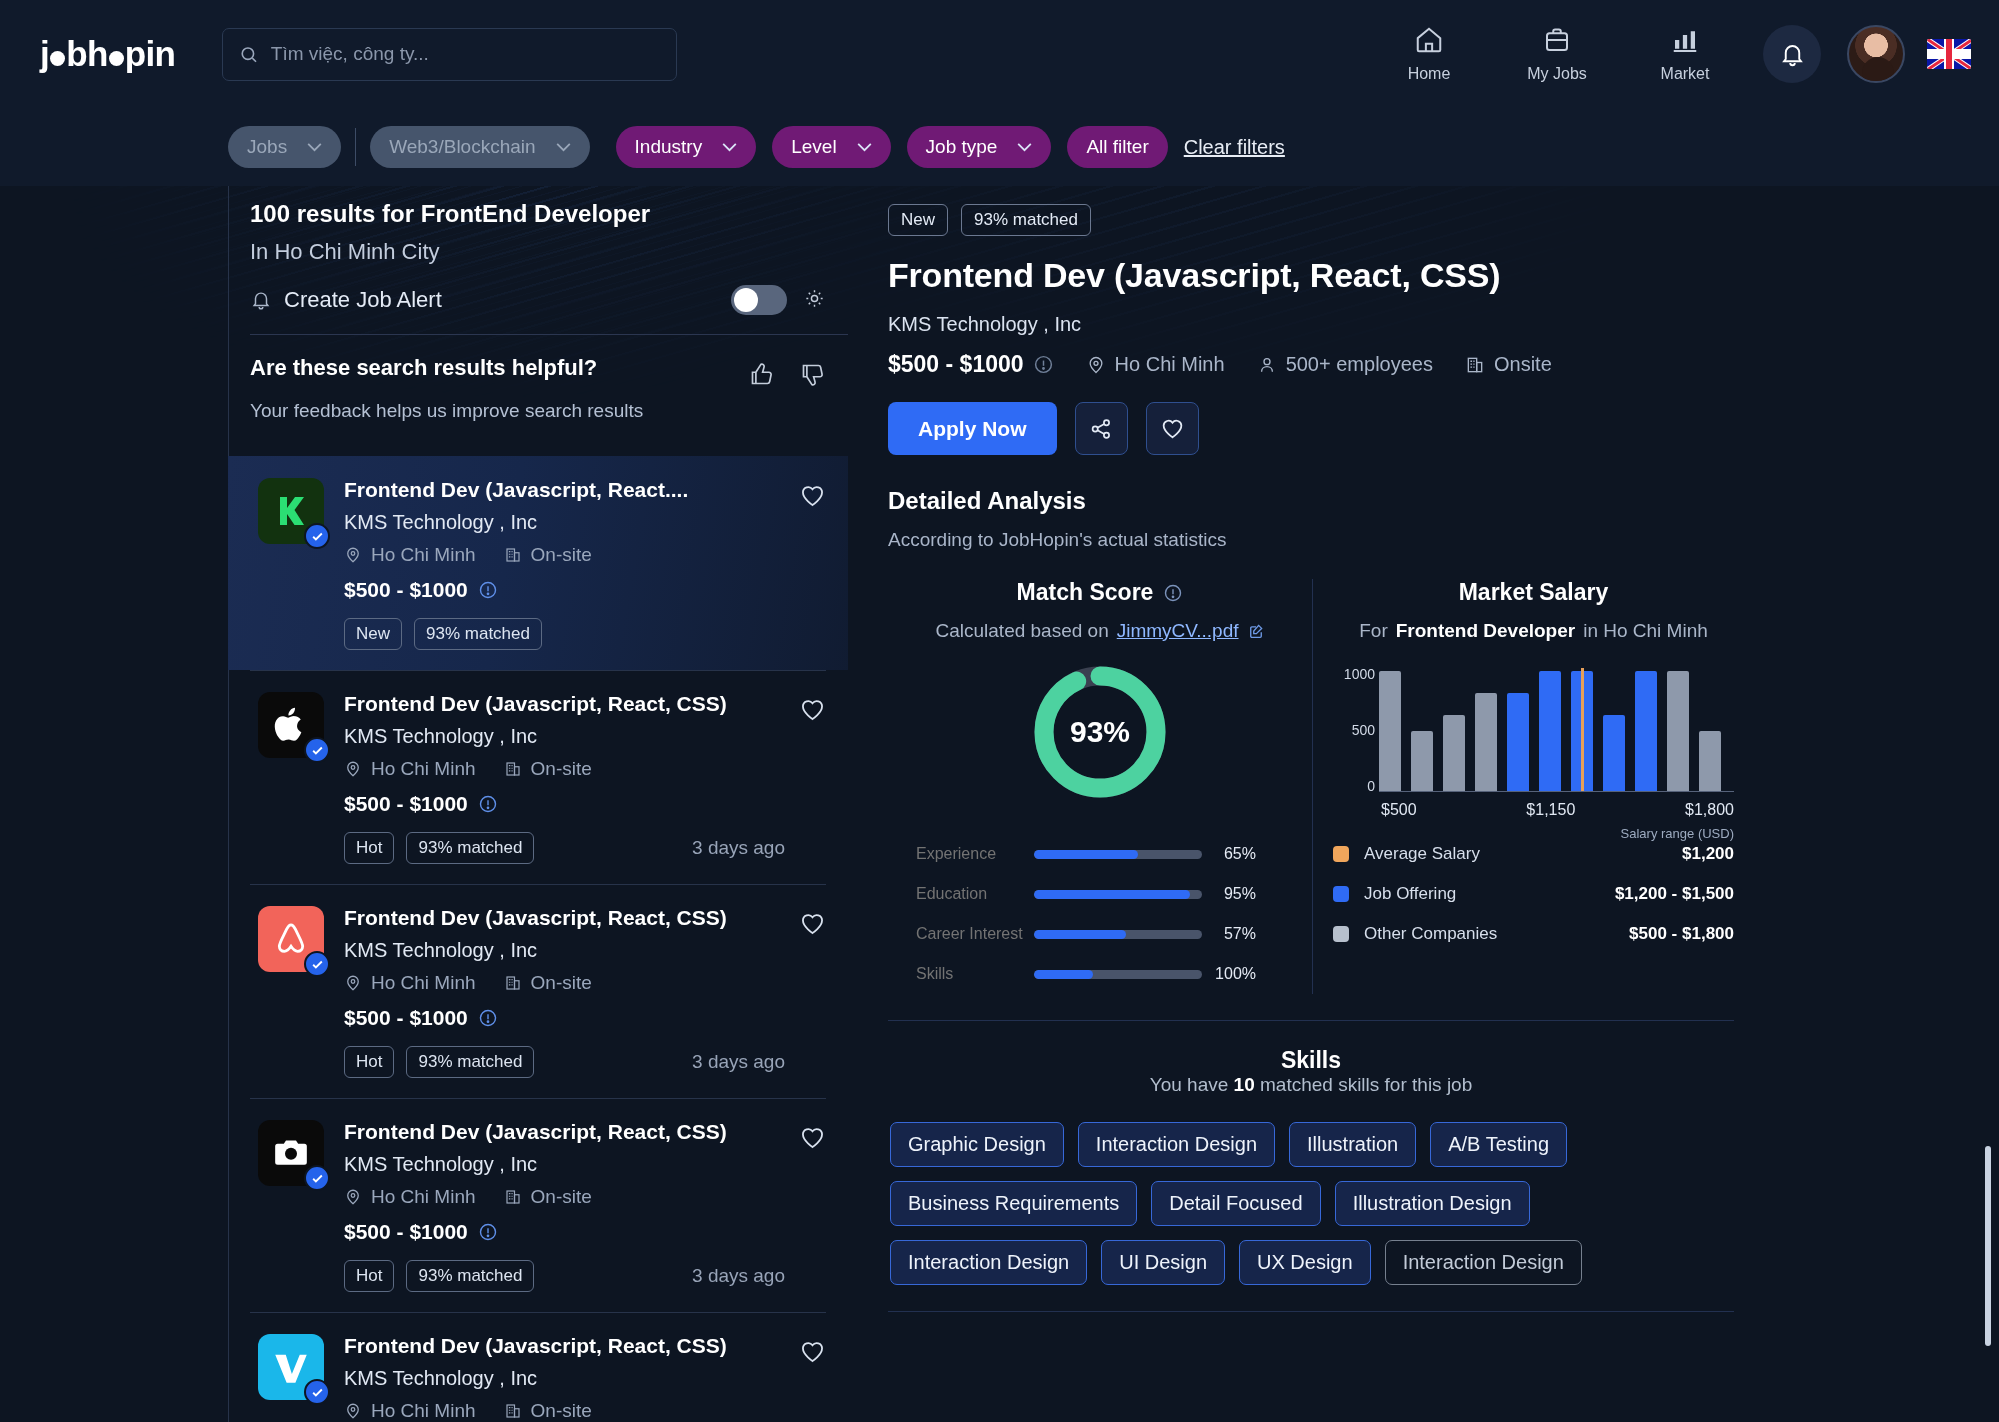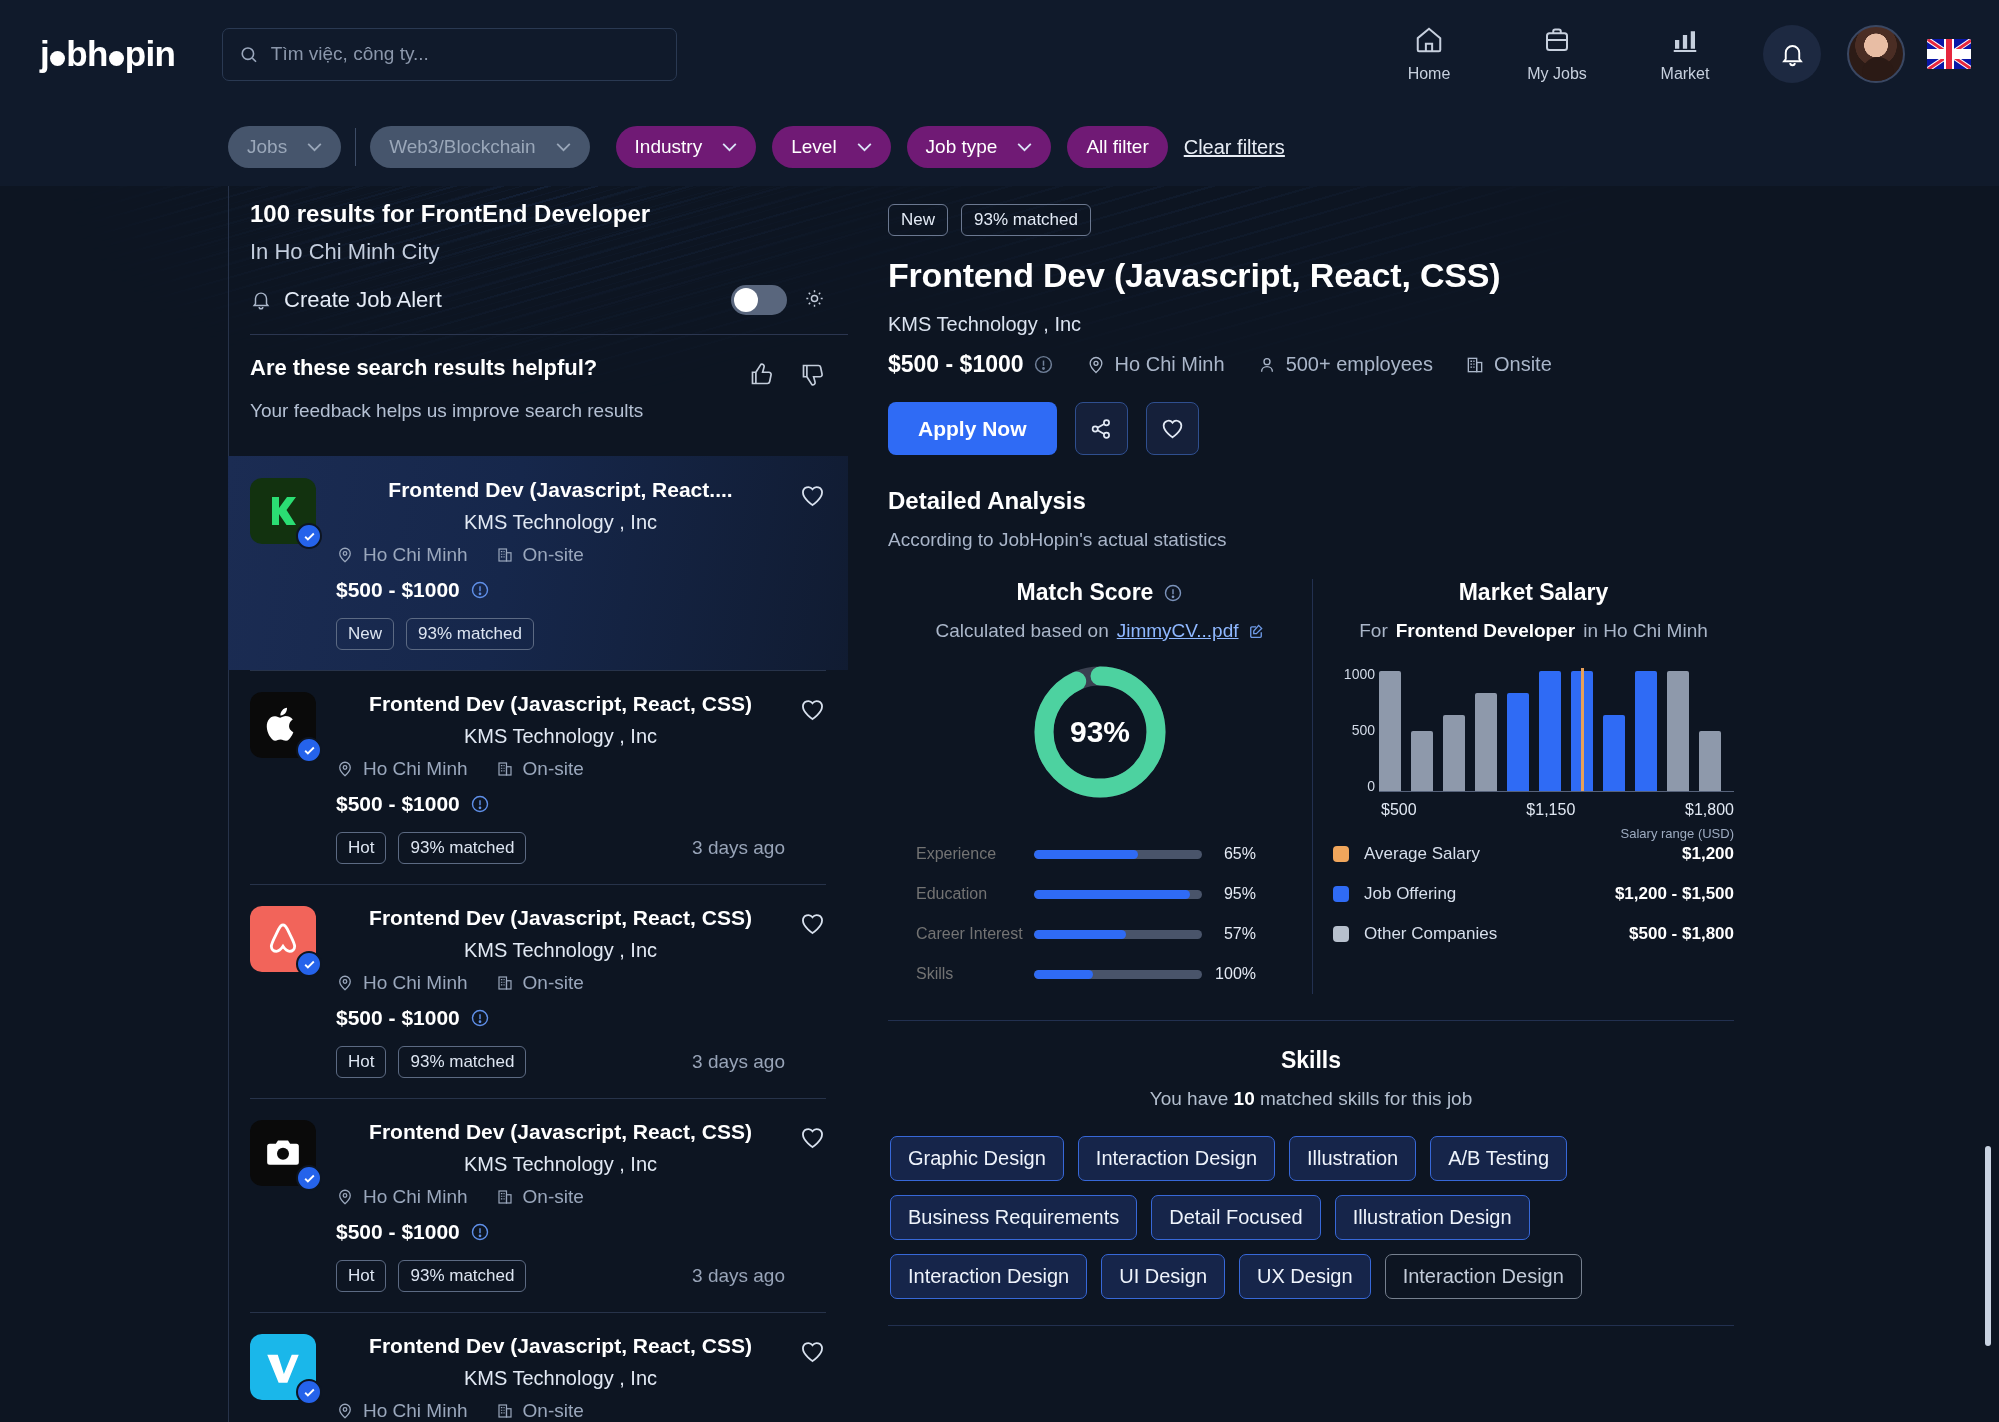--- a/index.html
+++ b/index.html
@@ -99,21 +99,21 @@
   .gear { margin-left: 16px; cursor: pointer; }
   .hr { height: 1px; background: #2b3650; margin-top: 19px; }
   .feedback { padding: 20px 22px 22px 22px; display: flex; align-items: flex-start; }
   .fb-title { font-size: 22px; font-weight: 700; color: #fff; }
   .fb-sub { font-size: 19px; color: #b4c0d3; margin-top: 19px; }
   .fb-icons { margin-left: auto; display: flex; gap: 24px; padding-top: 6px; }
   .fb-icons span { cursor: pointer; }
 
   
   .job-list { position:absolute; top: 270px; left:0; width:620px; height: 966px; overflow:hidden; }
-  .job-card { position: relative; display: flex; padding: 22px 22px 20px 22px; text-align: center; }
+  .job-card { position: relative; display: flex; padding: 22px 22px 20px 30px; }
   .job-card.sel { background: linear-gradient(100deg, #1b2c53 0%, #16274b 45%, #14224181 100%); }
   .job-card + .job-card::before { content:""; position:absolute; top:0; left:22px; right:22px; height:1px; background:#27334a; }
   .logo-box { position: relative; width: 66px; height: 66px; border-radius: 12px; flex: none; margin-right: 20px; overflow: visible; }
   .logo-box .badge { position: absolute; right: -6px; bottom: -5px; width: 26px; height: 26px; border-radius: 50%; background: #2563eb; display: flex; align-items: center; justify-content: center; border: 2px solid #0d1522; }
   .logo-kick { background: #12320f; display:flex;align-items:center;justify-content:center;}
   .logo-apple { background: #0a0a0a; display:flex;align-items:center;justify-content:center;}
   .logo-abnb { background: #f2645a; display:flex;align-items:center;justify-content:center;}
   .logo-cam { background: #0a0a0a; display:flex;align-items:center;justify-content:center;}
   .logo-vimeo { background: #1ab7ea; display:flex;align-items:center;justify-content:center;}
   .job-info { flex: 1; min-width: 0; }
@@ -172,21 +172,21 @@
   .xax { display: flex; justify-content: space-between; margin-top: 9px; font-size: 16px; color: #e1e8f3; padding: 0 0 0 2px;}
   .xcap { text-align: right; font-size: 13px; color: #9dabc0; margin-top: 7px; }
   .legend { margin-top: 24px; }
   .lg-row { display: flex; align-items: center; height: 28px; margin-bottom: 12px; }
   .lg-sw { width: 16px; height: 16px; border-radius: 4px; margin-right: 15px; }
   .lg-name { font-size: 17px; color: #d7dfec; }
   .lg-val { margin-left: auto; font-size: 17px; font-weight: 700; color: #fff; }
 
   .skills-sec { margin-top: 26px; border-top: 1px solid #223050; padding-top: 26px; }
   .sk-title { text-align: center; font-size: 23px; font-weight: 700; color: #fff; }
-  .sk-sub { text-align: center; font-size: 19px; color: #b2bece; margin-top: 14px; }
+  .sk-sub { text-align: center; font-size: 19px; color: #b2bece; }
   .sk-sub b { color: #fff; }
   .chips { display: flex; flex-wrap: wrap; gap: 14px; margin-top: 26px; padding: 0 2px; }
   .sk-chip { border: 1px solid #3768d8; background: #16254a; border-radius: 7px; padding: 10px 17px; font-size: 20px; color: #eef3fb; cursor: pointer; }
   .sk-chip.off { border-color: #76808f; background: transparent; color: #c2cbd8; }
   .sk-bottom-line { height:1px; background:#223050; margin-top: 26px; }
 
   .scrollbar { position: absolute; right: 8px; top: 960px; width: 6px; height: 200px; border-radius: 3px; background: #c9d3e2; cursor: pointer; }
 </style>
 </head>
 <body>

